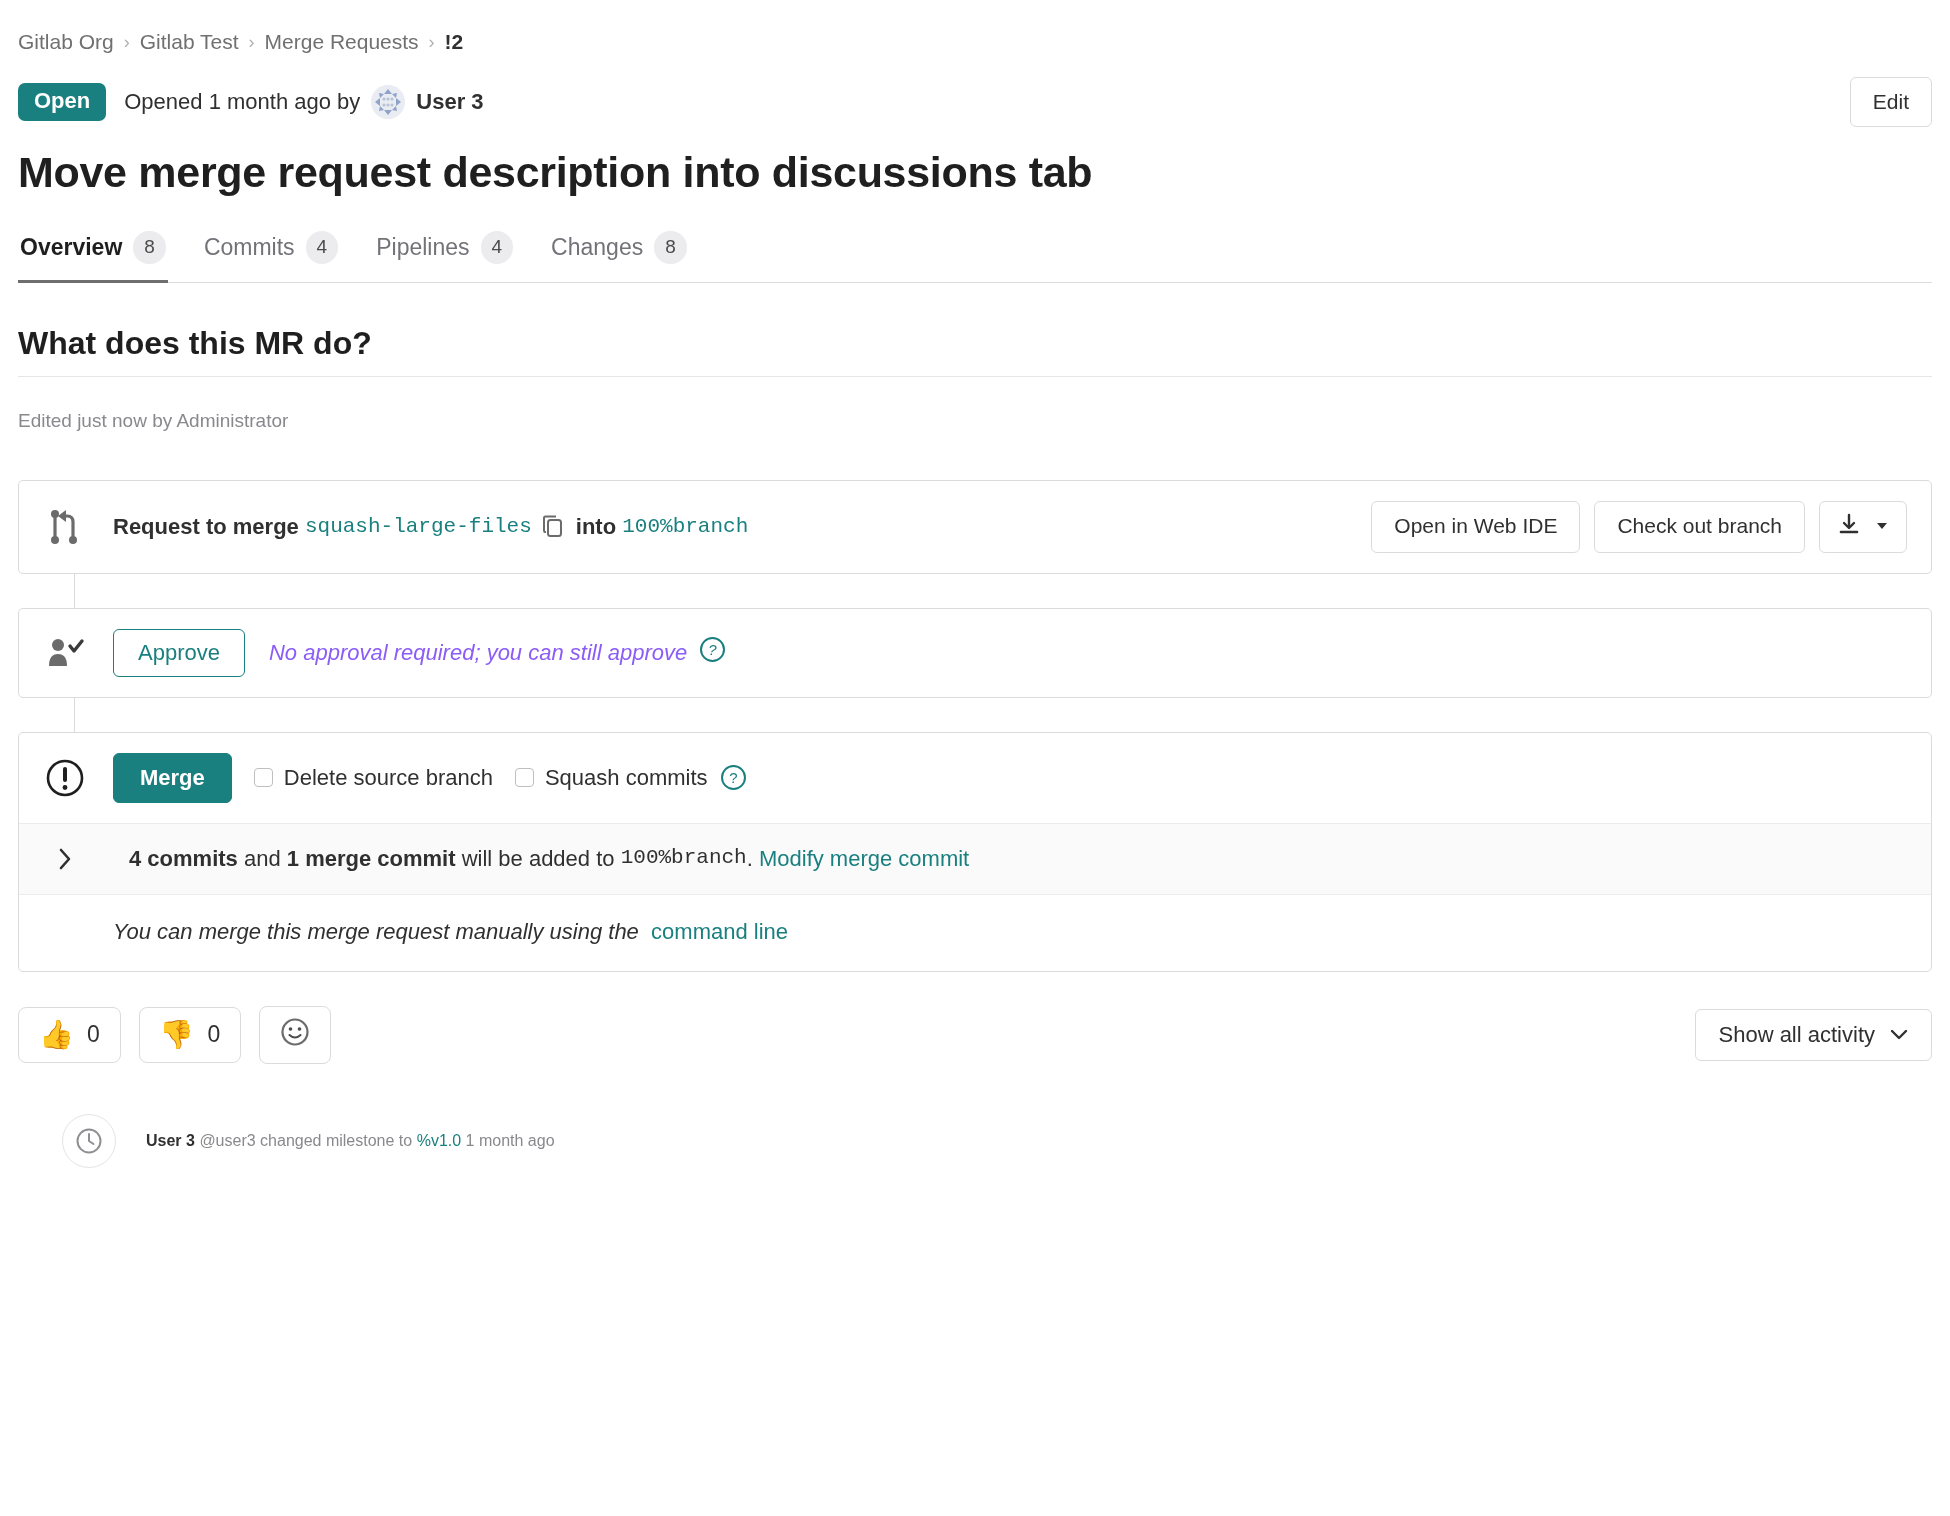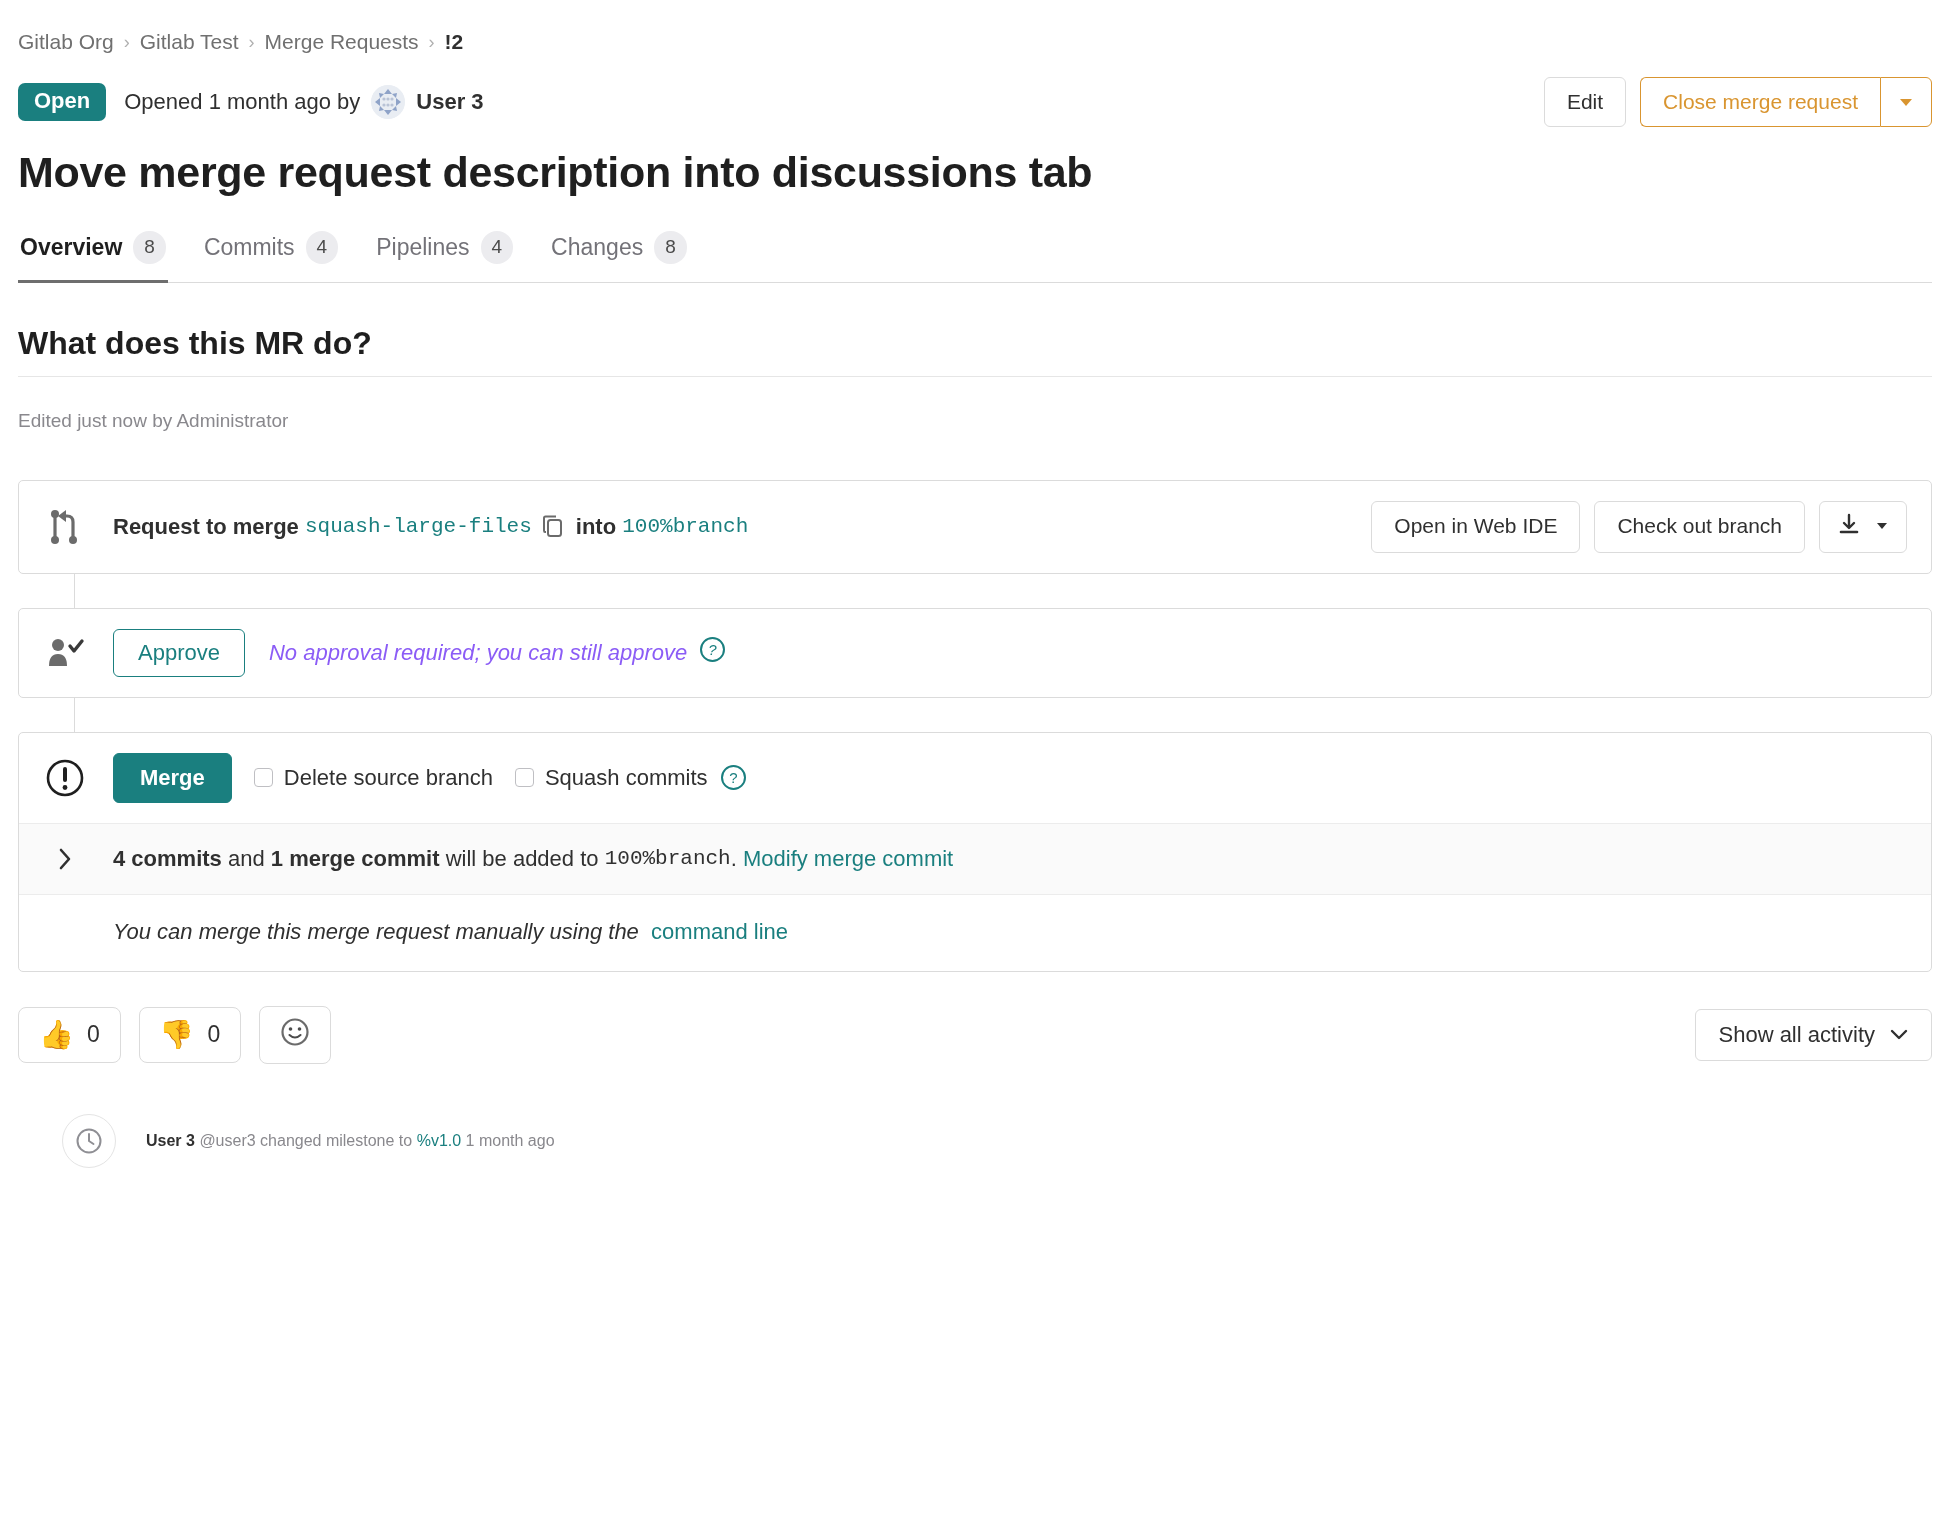--- a/index.html
+++ b/index.html
@@ -395,28 +395,20 @@
               <circle cx="17" cy="20" r="1.6"></circle>
               <circle cx="21" cy="20" r="1.6"></circle>
           </g>
         </svg>
       </span>
       <span class="author-name">User 3</span>
     </span>
 
     <div class="right-actions">
       <button class="btn">Edit</button>
-      <div class="btn-group">
-        <button class="btn-danger-outline">Close merge request</button>
-        <div class="btn-caret">
-          <svg width="20" height="20" viewBox="0 0 20 20" aria-hidden="true">
-              <path d="M4 7 L10 14 L16 7 Z" fill="#d99530"></path>
-            </svg>
-        </div>
-      </div>
     </div>
   </div>
 
   <h1 class="mr-title">Move merge request description into discussions tab</h1>
 
   <div class="tabs">
     <div class="tab active">
       <span>Overview</span>
       <span class="count">8</span>
     </div>
@@ -540,21 +532,21 @@
           </svg>
         </span>
       </div>
 
       <div class="commits-bar">
         <span class="chev">
           <svg width="18" height="24" viewBox="0 0 18 24" aria-hidden="true">
               <path d="M5 3 L13 12 L5 21" fill="none" stroke="#303030" stroke-width="2.6" stroke-linecap="round" stroke-linejoin="round"></path>
             </svg>
         </span>
-        <span style="display:flex;align-items:center;">
+        <span style="display:flex;margin-left:16px;">
           <span class="bold">4 commits</span>
           <span>&nbsp;</span>
           <span>and</span>
           <span>&nbsp;</span>
           <span class="bold">1 merge commit</span>
           <span>&nbsp;</span>
           <span>will be added to</span>
           <span>&nbsp;</span>
           <span class="mono-dark">100%branch</span>
           <span>.</span>

